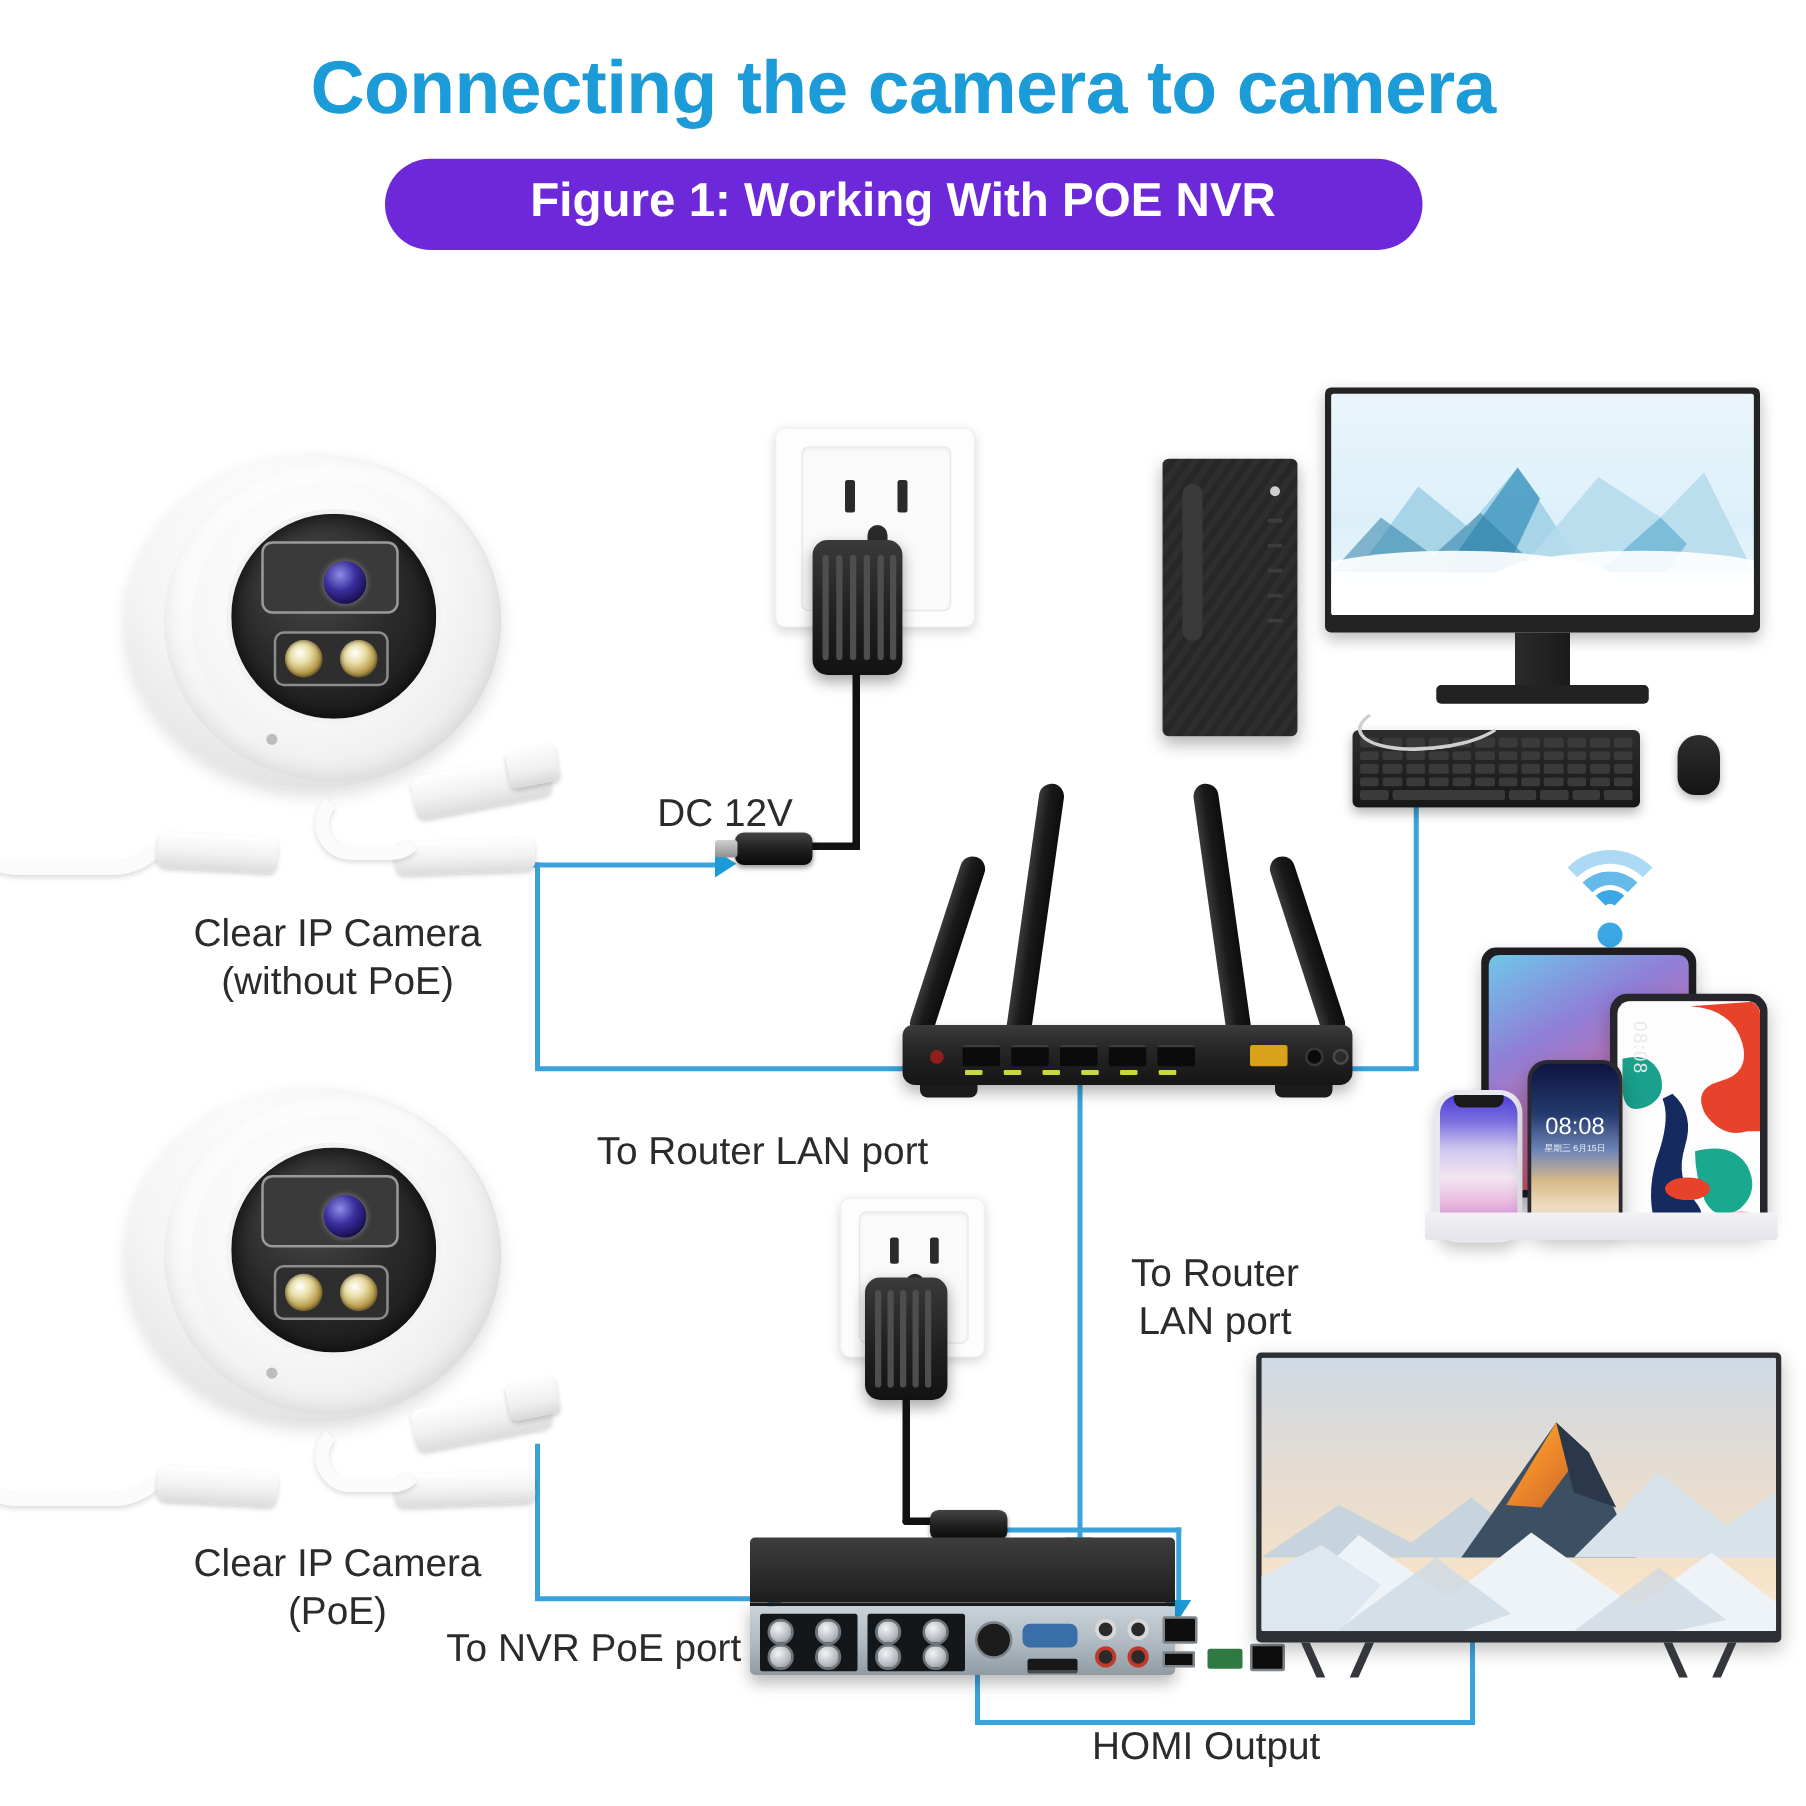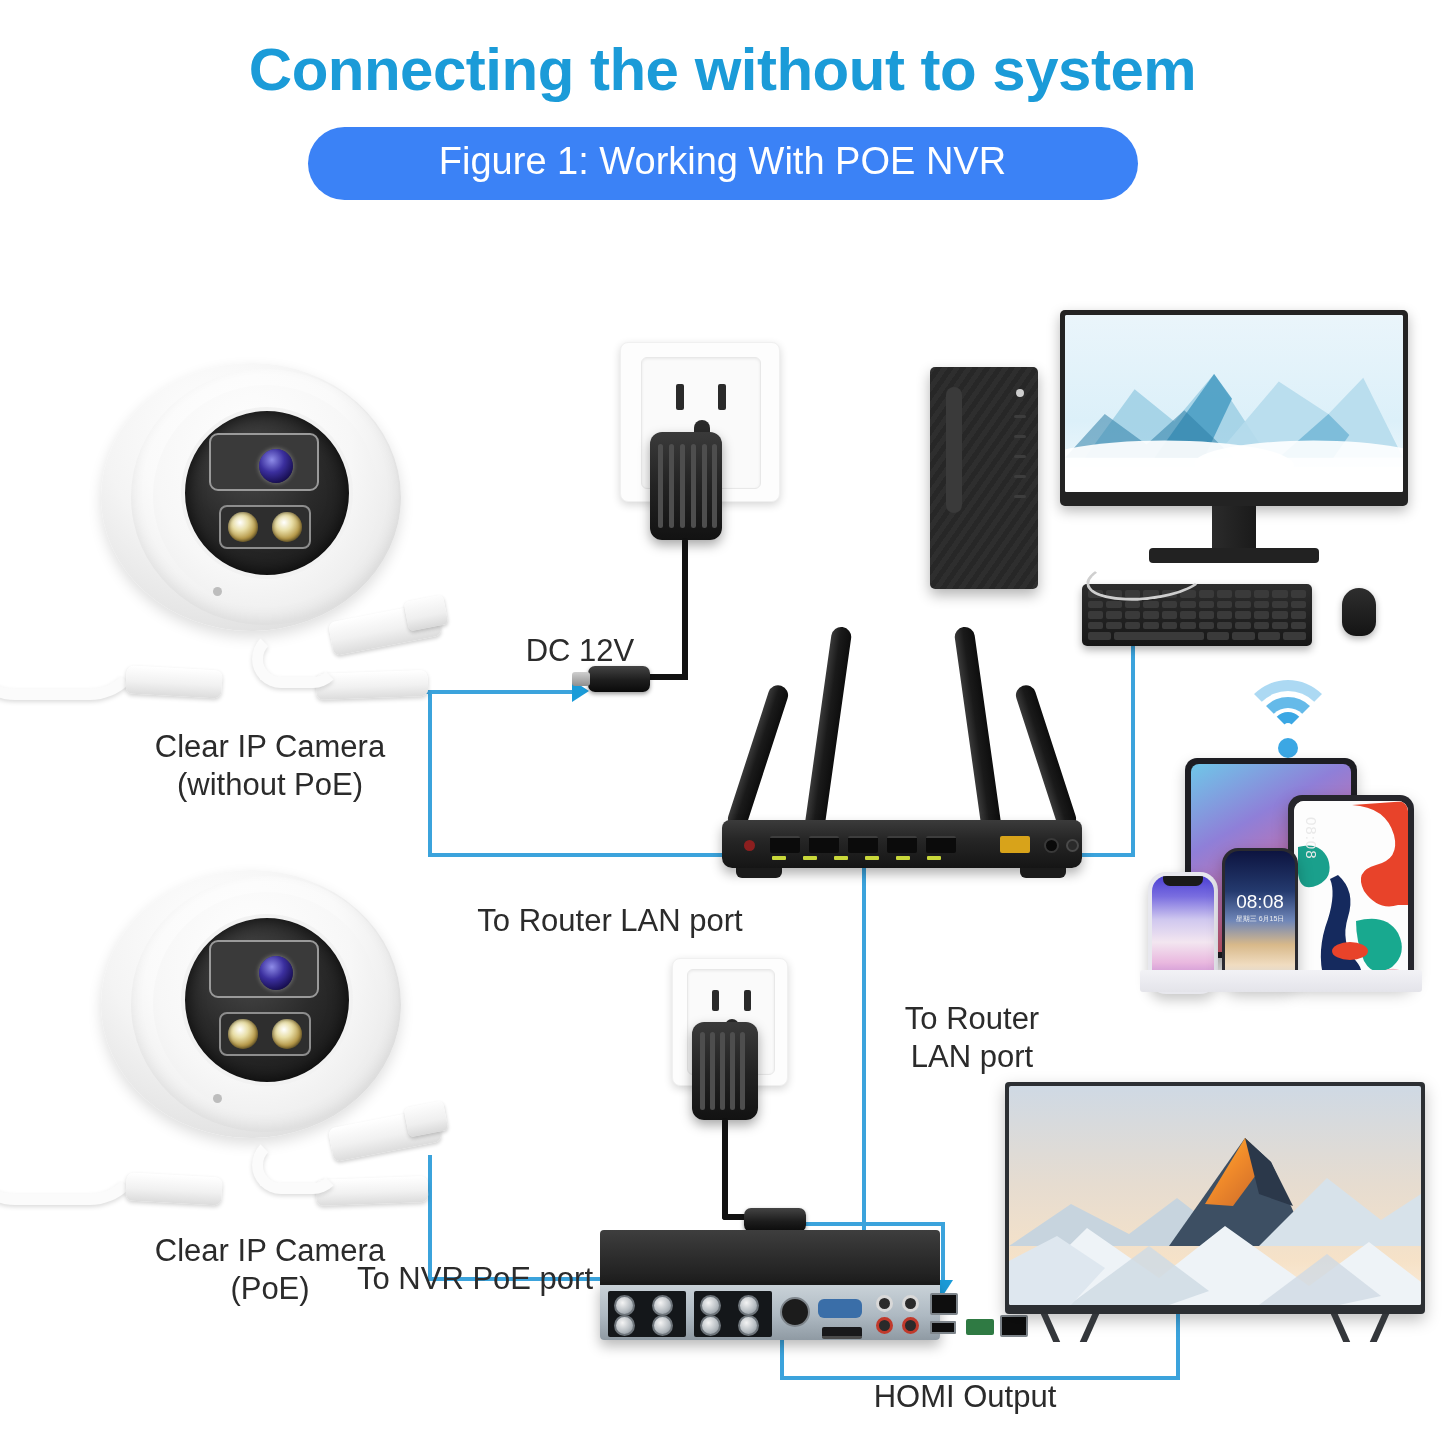--- a/index.html
+++ b/index.html
@@ -16,23 +16,23 @@
   .hdr-title {
     font-size: 60px; font-weight: 700; color: #1b9bd8;
     letter-spacing: -0.5px; line-height: 1.05; margin-top: 38px;
   }
   .hdr-sub {
     font-size: 40px; font-weight: 400; color: #2ea3dd;
     margin-top: 16px; line-height: 1.1;
   }
   .fig-badge-wrap { margin-top: 26px; display: flex; justify-content: center; }
   .fig-badge {
-    background: #3b82f6; color: #ffffff;
+    background: #6d28d9; color: #ffffff;
     border-radius: 40px;
-    font-size: 38px; font-weight: 400;
+    font-size: 38px; font-weight: 700;
     padding: 13px 58px 16px 58px;
     min-width: 830px; text-align: center;
     line-height: 1.15;
   }
 
   
   .ln { position: absolute; background: #3ba3dc; }
   .ln.h { height: 4px; }
   .ln.v { width: 4px; }
   .arrow { position: absolute; width: 0; height: 0; }
@@ -289,21 +289,21 @@
   }
   .tv .leg:before { left: 6px; transform: skewX(24deg); }
   .tv .leg:after { right: 6px; transform: skewX(-24deg); }
 </style>
 </head>
 <body>
 
 <div id="page">
 
   <div class="hdr">
-    <div class="hdr-title">Connecting the without to system</div>
+    <div class="hdr-title">Connecting the camera to camera</div>
     <div class="fig-badge-wrap">
       <div class="fig-badge">Figure 1: Working With POE NVR</div>
     </div>
   </div>
 
   <div class="ln h" style="left:425px; top:690px; width:150px;"></div>
   <div class="arrow r" style="left:572px; top:680px;"></div>
   <div class="ln v" style="left:428px; top:690px; height:165px;"></div>
   <div class="ln h" style="left:428px; top:853px; width:400px;"></div>
   <div class="arrow r" style="left:824px; top:843px;"></div>
@@ -329,21 +329,21 @@
   <div class="ln v" style="left:1176px; top:1305px; height:75px;"></div>
 
   <div class="lbl" style="left:100px; top:728px; width:340px;">Clear IP Camera
 (without PoE)</div>
   <div class="lbl" style="left:100px; top:1232px; width:340px;">Clear IP Camera
 (PoE)</div>
   <div class="lbl" style="left:500px; top:632px; width:160px;">DC 12V</div>
   <div class="lbl" style="left:450px; top:902px; width:320px;">To Router LAN port</div>
   <div class="lbl" style="left:872px; top:1000px; width:200px;">To Router
 LAN port</div>
-  <div class="lbl" style="left:330px; top:1260px; width:290px;">To NVR PoE port</div>
+  <div class="lbl" style="left:330px; top:1300px; width:290px;">To NVR PoE port</div>
   <div class="lbl" style="left:820px; top:1378px; width:290px;">HOMI Output</div>
 
   <div class="cam" style="left:95px; top:355px;">
     <div class="base"></div>
     <div class="rim"></div>
     <div class="rim2"></div>
     <div class="face">
       <div class="lensplate">
         <div class="lens"></div>
       </div>

